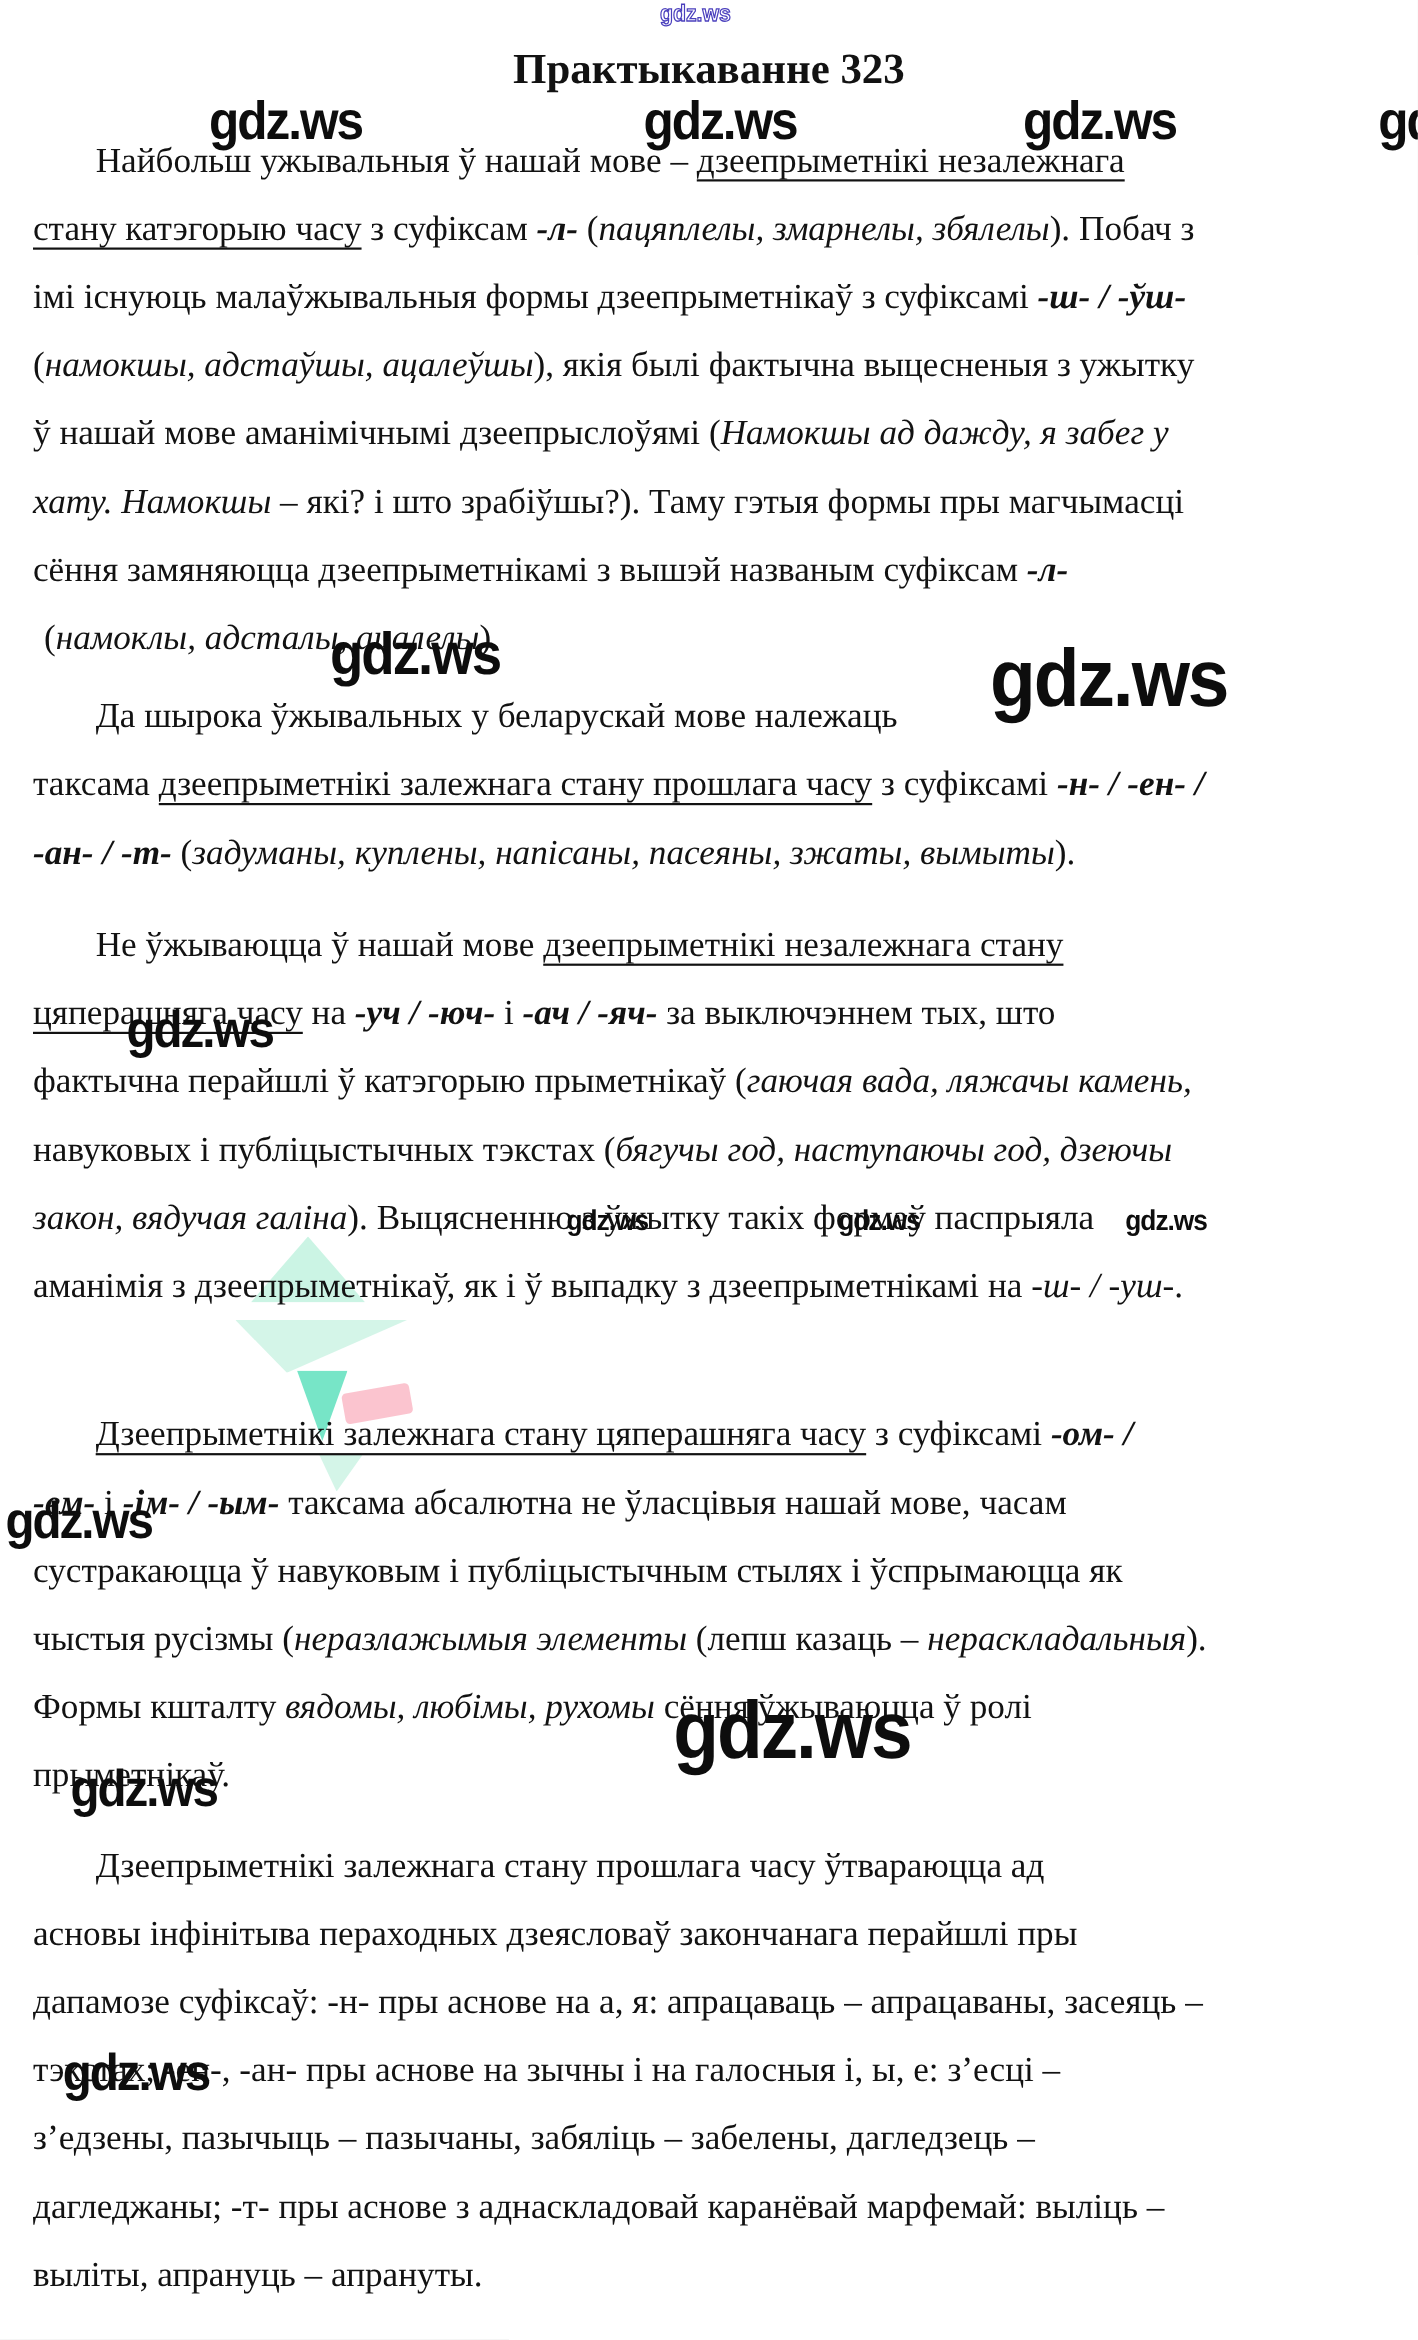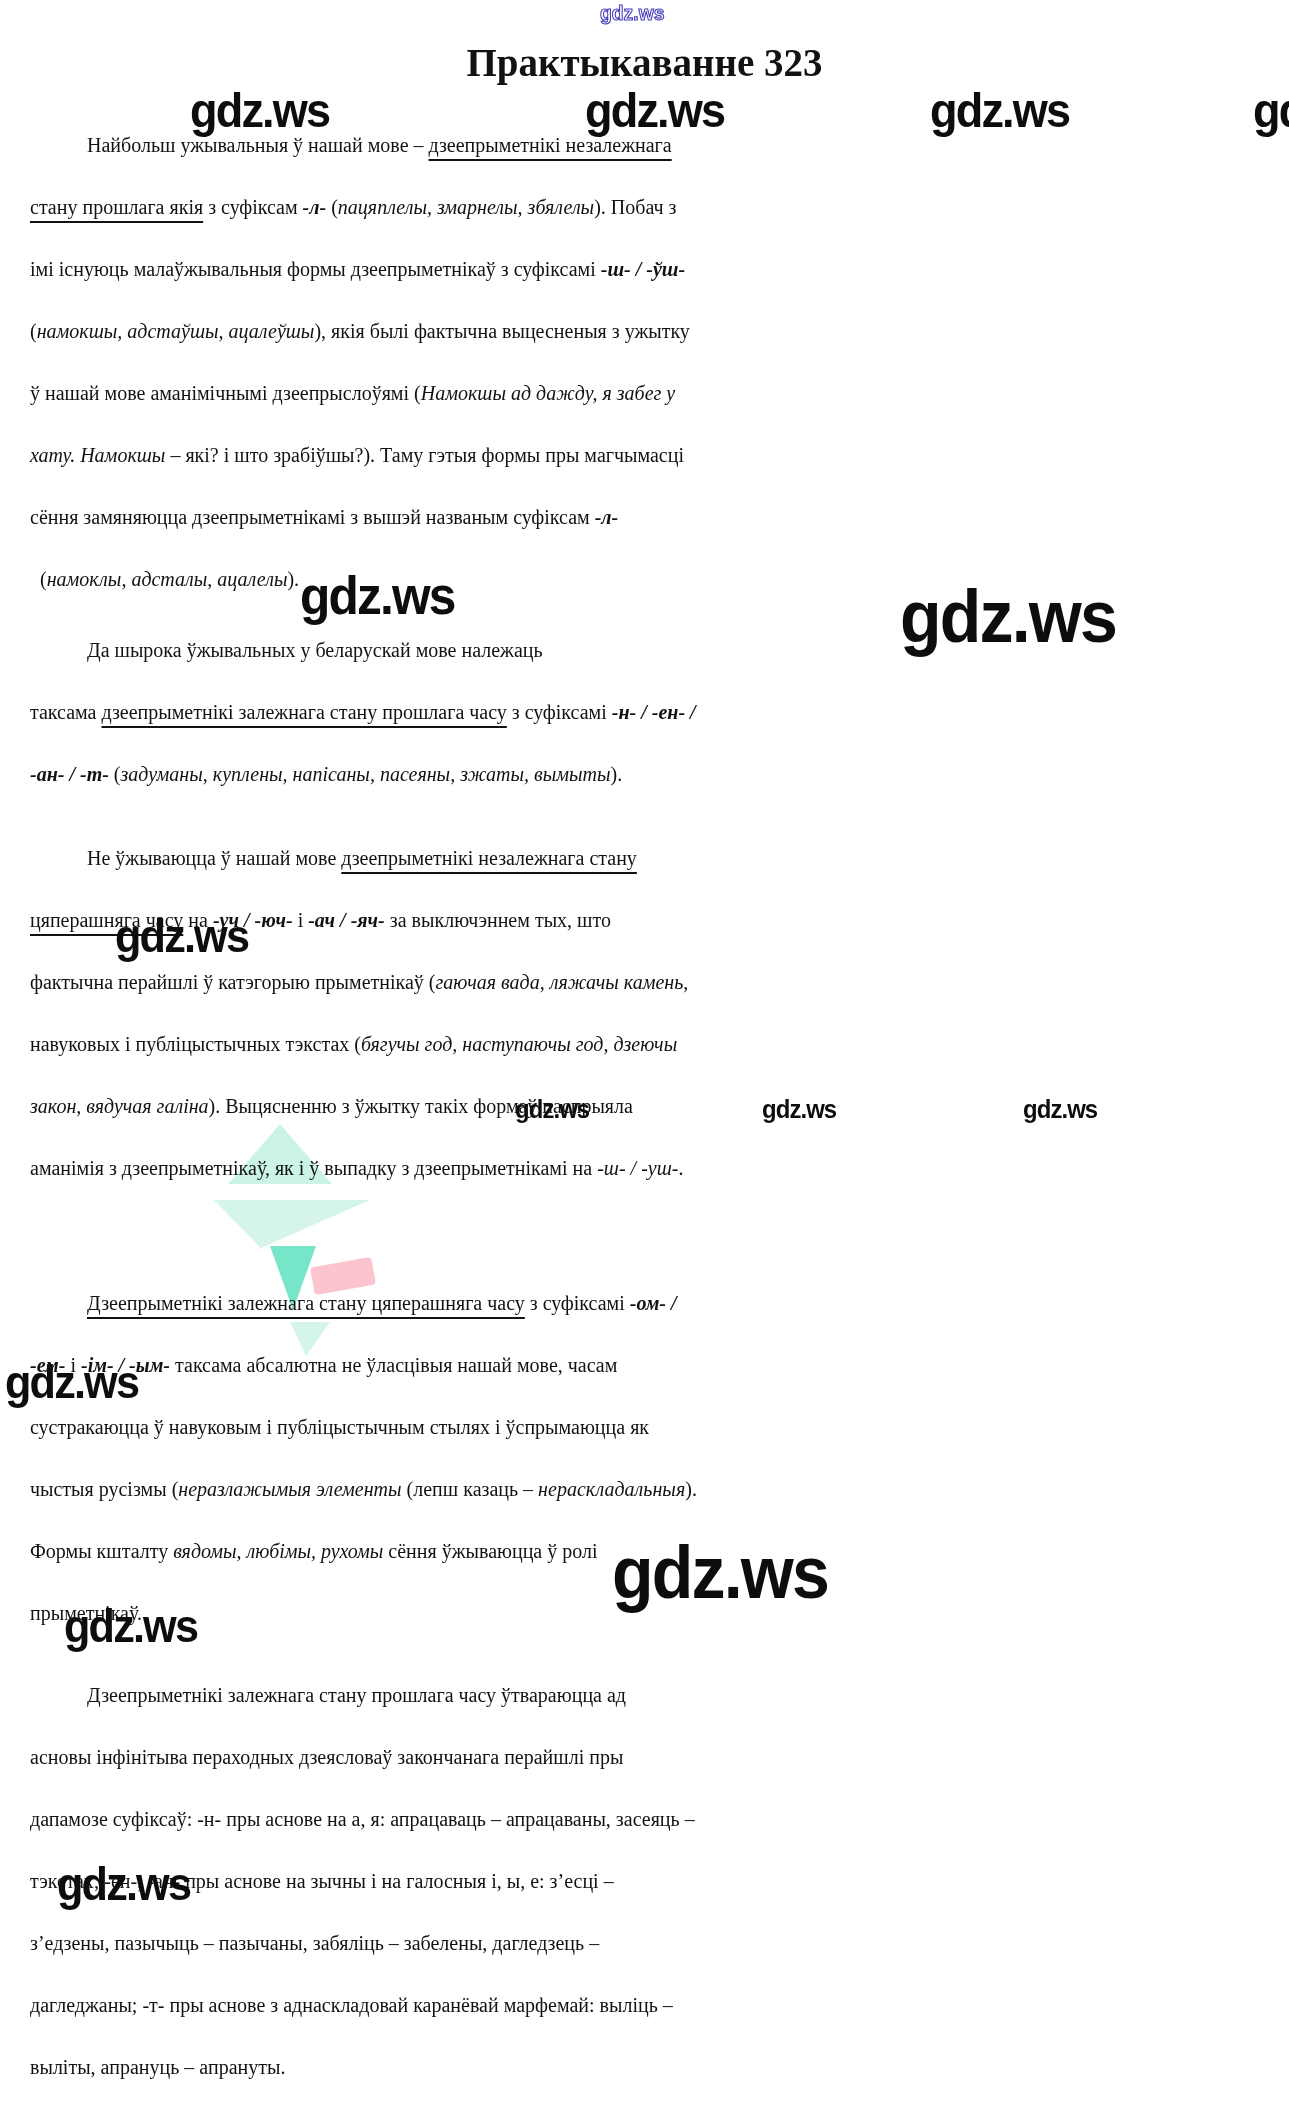--- a/index.html
+++ b/index.html
@@ -6,21 +6,21 @@
   .page{
     position:relative;width:1289px;height:2127px;background:#ffffff;
     overflow:hidden;font-family:"Liberation Serif",serif;color:#121212;
     margin:0 auto;
   }
   .title{
     position:absolute;top:40px;left:0;width:100%;text-align:center;
     font-size:39px;font-weight:700;z-index:2;
   }
   .para{position:absolute;left:30px;width:1140px;z-index:2;}
-  .line{height:62px;line-height:62px;white-space:nowrap;font-size:20px;}
+  .line{height:62px;line-height:62px;white-space:nowrap;font-size:32px;}
   .ind{text-indent:57px;}
   .ind-sm{text-indent:10px;}
   .it{font-style:italic;}
   .bi{font-style:italic;font-weight:700;}
   .un{text-decoration:underline;text-underline-offset:7px;text-decoration-thickness:1.5px;}
   .wm{
     position:absolute;font-family:"Liberation Sans",sans-serif;font-weight:700;
     color:#0d0d0d;letter-spacing:-2px;white-space:nowrap;z-index:3;
     transform:scaleX(.92);transform-origin:left top;line-height:1;
   }
@@ -50,21 +50,21 @@
   <div class="shape sh-tri-up"></div>
   <div class="shape sh-tri-down"></div>
   <div class="shape sh-arrow-down"></div>
   <div class="shape sh-pink"></div>
   <div class="shape sh-mint-small"></div>
 
   <div class="title">Практыкаванне 323</div>
 
   <div class="para" id="para-0" style="top:114px">
       <div class="line ind"><span>Найбольш ужывальныя ў нашай мове – </span><span class="un">дзеепрыметнікі незалежнага</span></div>
-      <div class="line"><span class="un">стану прошлага якія</span><span> з суфіксам </span><span class="bi">-л-</span><span> (</span><span class="it">пацяплелы, змарнелы, збялелы</span><span>). Побач з</span></div>
+      <div class="line"><span class="un">стану катэгорыю часу</span><span> з суфіксам </span><span class="bi">-л-</span><span> (</span><span class="it">пацяплелы, змарнелы, збялелы</span><span>). Побач з</span></div>
       <div class="line"><span>імі існуюць малаўжывальныя формы дзеепрыметнікаў з суфіксамі </span><span class="bi">-ш- / -ўш-</span></div>
       <div class="line"><span>(</span><span class="it">намокшы, адстаўшы, ацалеўшы</span><span>), якія былі фактычна выцесненыя з ужытку</span></div>
       <div class="line"><span>ў нашай мове аманімічнымі дзеепрыслоўямі (</span><span class="it">Намокшы ад дажду, я забег у</span></div>
       <div class="line"><span class="it">хату. Намокшы</span><span> – які? і што зрабіўшы?). Таму гэтыя формы пры магчымасці</span></div>
       <div class="line"><span>сёння замяняюцца дзеепрыметнікамі з вышэй названым суфіксам </span><span class="bi">-л-</span></div>
       <div class="line ind-sm"><span>(</span><span class="it">намоклы, адсталы, ацалелы</span><span>).</span></div>
     </div>
   <div class="para" id="para-1" style="top:619px">
       <div class="line ind"><span>Да шырока ўжывальных у беларускай мове належаць</span></div>
       <div class="line"><span>таксама </span><span class="un">дзеепрыметнікі залежнага стану прошлага часу</span><span> з суфіксамі </span><span class="bi">-н- / -ен- /</span></div>

